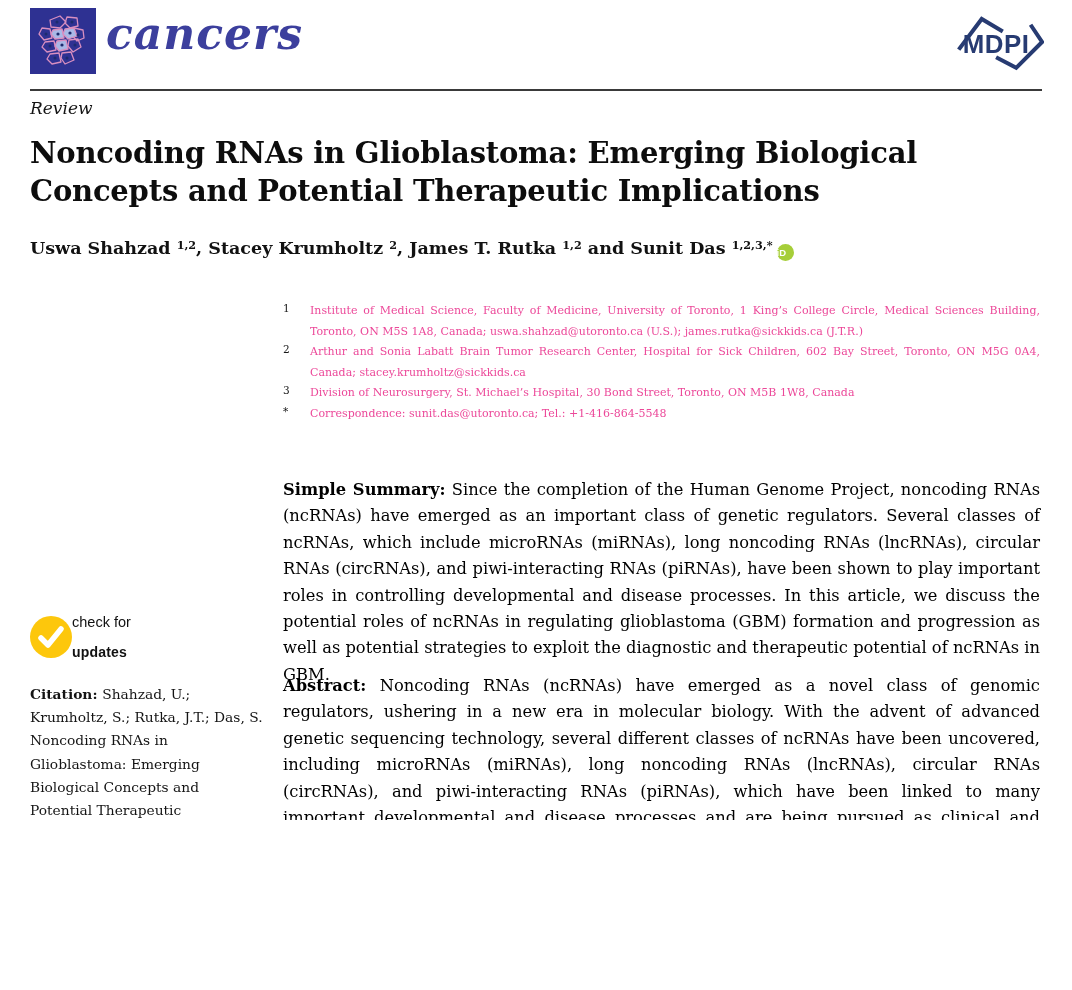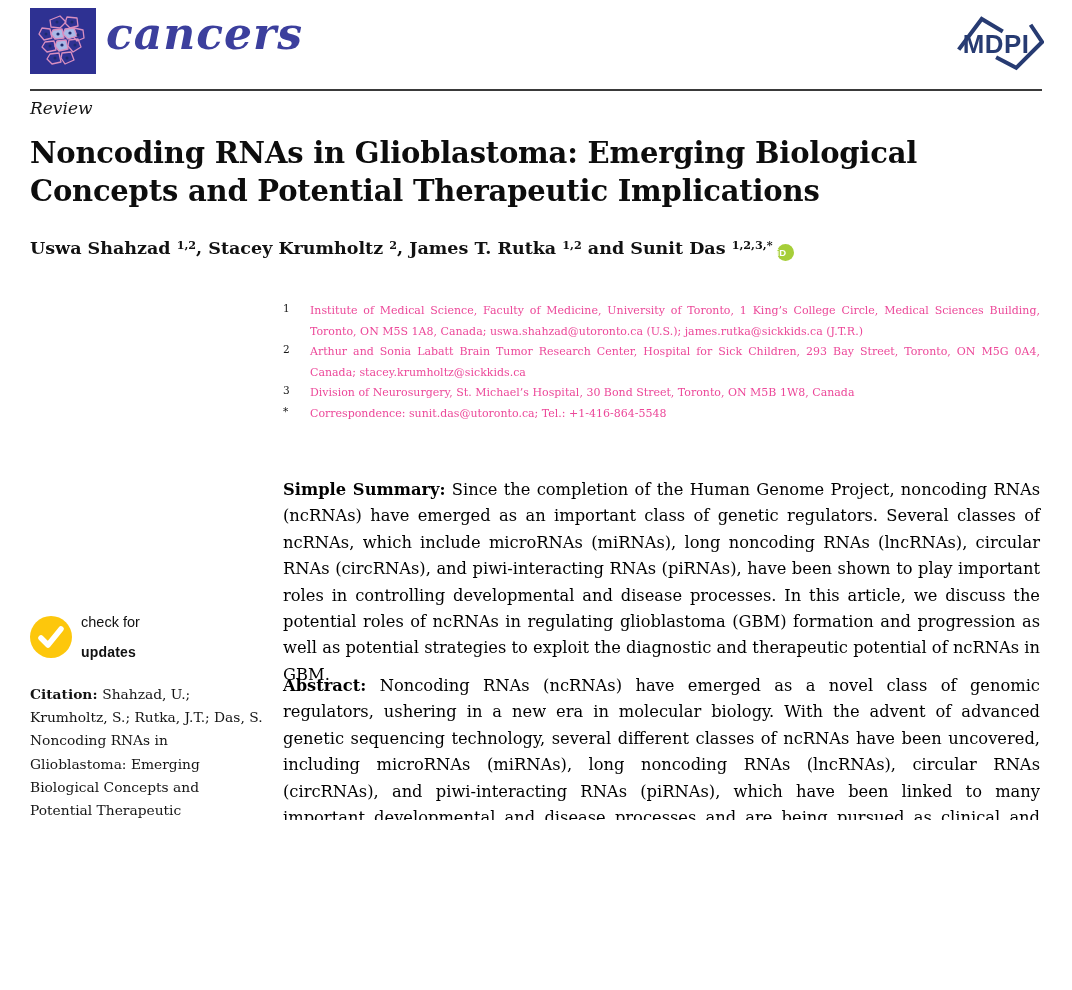--- a/index.html
+++ b/index.html
@@ -28,21 +28,21 @@
   .affiliations{top:301px;}
   .aff-row{display:flex;}
   .aff-marker{width:27px;flex:0 0 27px;font-size:10.5px;position:relative;top:1px;text-align:left;}
   .aff-text{flex:1;font-size:11px;line-height:20.6px;text-align:justify;color:#ec4899;}
   .para{font-size:16.3px;line-height:26.4px;text-align:justify;color:#000000;}
   .simple-summary{top:477px;}
   .abstract{top:673px;}
 
   
   .sidebar-el{position:absolute;left:30px;width:234px;}
-  .check-badge{top:613px;display:flex;align-items:center;gap:9px;width:180px;cursor:pointer;}
+  .check-badge{top:613px;display:flex;align-items:center;gap:0;width:180px;cursor:pointer;}
   .check-circle{width:42px;height:42px;border-radius:50%;background:#fdc70c;flex:0 0 42px;
                 display:flex;align-items:center;justify-content:center;}
   .check-text{font-family:"Liberation Sans",sans-serif;color:#111;line-height:18px;}
   .check-line1{font-size:14.5px;}
   .check-line2{font-size:14px;font-weight:700;letter-spacing:0.2px;margin-top:12px;}
   .side-text{font-size:13.8px;line-height:23.2px;color:#141414;}
   .citation{top:683px;}
   .editors{top:852px;text-align:center;}
   .received{top:963px;margin-left:16px;}
 </style>
@@ -100,21 +100,21 @@
     <span><span>Uswa Shahzad </span><span class="sup">1,2</span><span>, Stacey Krumholtz </span><span class="sup">2</span><span>, James T. Rutka </span><span class="sup">1,2</span><span> and Sunit Das </span><span class="sup">1,2,3,*</span></span><span class="orcid">iD</span>
   </div>
 
   <div class="main-col affiliations" style="position:absolute;">
     <div class="aff-row">
       <div class="aff-marker">1</div>
       <div class="aff-text">Institute of Medical Science, Faculty of Medicine, University of Toronto, 1 King’s College Circle, Medical Sciences Building, Toronto, ON M5S 1A8, Canada; uswa.shahzad@utoronto.ca (U.S.); james.rutka@sickkids.ca (J.T.R.)</div>
     </div>
     <div class="aff-row">
       <div class="aff-marker">2</div>
-      <div class="aff-text">Arthur and Sonia Labatt Brain Tumor Research Center, Hospital for Sick Children, 293 Bay Street, Toronto, ON M5G 0A4, Canada; stacey.krumholtz@sickkids.ca</div>
+      <div class="aff-text">Arthur and Sonia Labatt Brain Tumor Research Center, Hospital for Sick Children, 602 Bay Street, Toronto, ON M5G 0A4, Canada; stacey.krumholtz@sickkids.ca</div>
     </div>
     <div class="aff-row">
       <div class="aff-marker">3</div>
       <div class="aff-text">Division of Neurosurgery, St. Michael’s Hospital, 30 Bond Street, Toronto, ON M5B 1W8, Canada</div>
     </div>
     <div class="aff-row">
       <div class="aff-marker">*</div>
       <div class="aff-text">Correspondence: sunit.das@utoronto.ca; Tel.: +1-416-864-5548</div>
     </div>
   </div>

